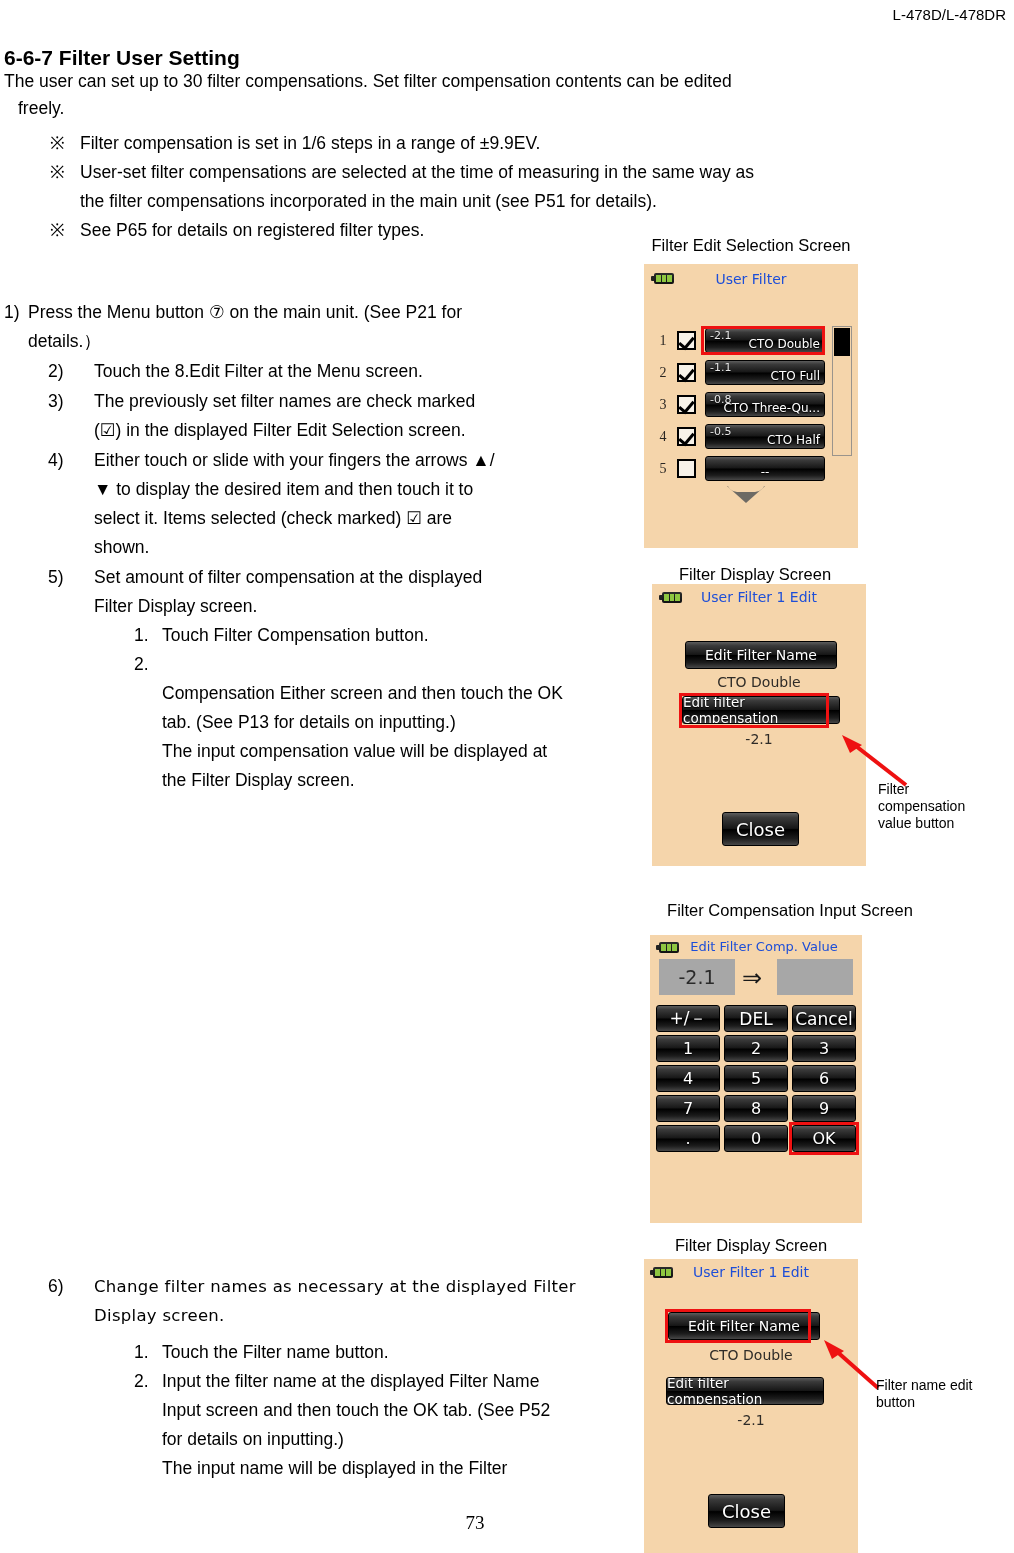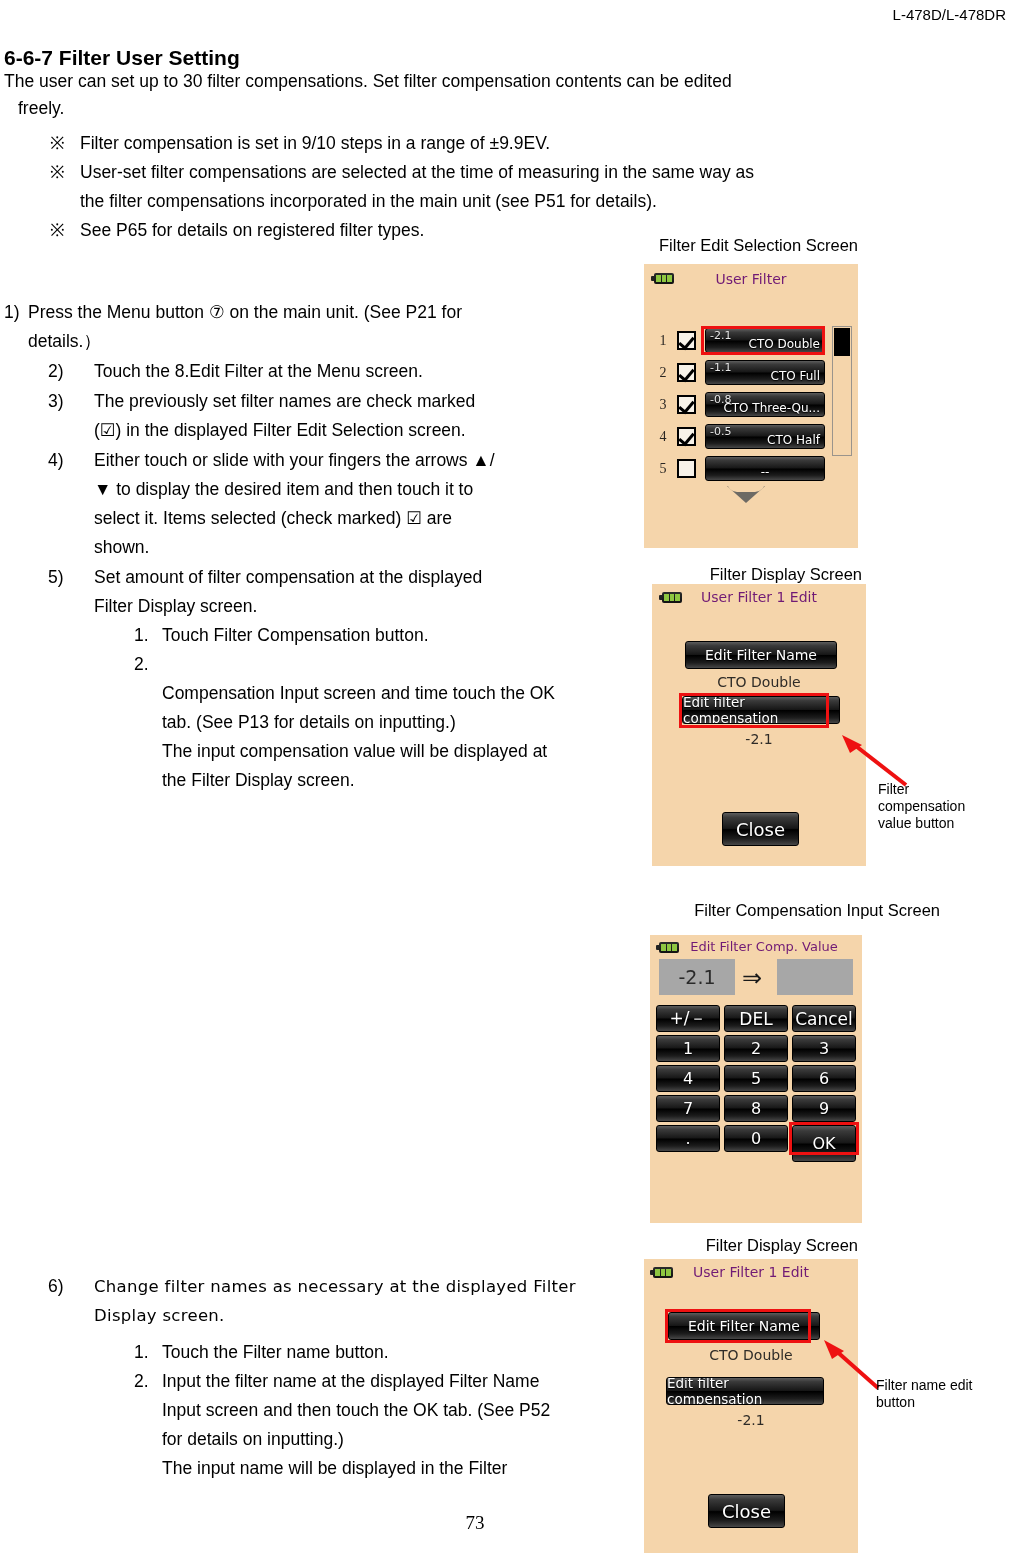--- a/index.html
+++ b/index.html
@@ -81,34 +81,34 @@
   .page-num {
     top: 1512px; left: 0; width: 950px;
     text-align: center;
     font-family: "Liberation Serif", serif;
     font-size: 19px;
   }
 
   
   .caption {
     font-size: 16.5px;
-    text-align: right;
+    text-align: center;
     white-space: nowrap;
   }
 
   
   .screen {
     background: #f5d5ab;
     position: absolute;
     box-sizing: border-box;
   }
   .screen-title {
     text-align: center;
     font-family: "DejaVu Sans", sans-serif;
-    color: #701a75;
+    color: #1d4ed8;
     font-weight: normal;
   }
   .battery {
     position: absolute;
     width: 20px; height: 11px;
     background: linear-gradient(#2b2b2b,#111);
     border-radius: 2px;
     box-sizing: border-box;
     padding: 2px;
     display: flex; gap: 1px;
@@ -244,21 +244,21 @@
 
 <div class="abs intro">
   <span>The user can set up to 30 filter compensations. Set filter compensation contents can be edited</span>
   <span class="cont">freely.</span>
 </div>
 
 <div class="abs note-list">
   <div class="note-row">
     <span class="note-mark">※</span>
     <span class="note-body">
-      <span>Filter compensation is set in 9/10 steps in a range of  ±9.9EV.</span>
+      <span>Filter compensation is set in 1/6 steps in a range of  ±9.9EV.</span>
     </span>
   </div>
   <div class="note-row">
     <span class="note-mark">※</span>
     <span class="note-body">
       <span>User-set filter compensations are selected at the time of measuring in the same way as</span>
       <span class="ind">the filter compensations incorporated in the main unit (see P51 for details).</span>
     </span>
   </div>
   <div class="note-row">
@@ -311,21 +311,21 @@
 
         <span class="subsub-list" style="display:block;">
           <span class="subsub-row">
             <span class="subsub-num">1.</span>
             <span class="subsub-txt">Touch Filter Compensation button.</span>
           </span>
           <span class="subsub-row">
             <span class="subsub-num">2.</span>
             <span class="subsub-txt">
               <br>
-              <span>Compensation Input screen and time touch the OK</span><br>
+              <span>Compensation Either screen and then touch the OK</span><br>
               <span>tab. (See P13 for details on inputting.)</span><br>
               <span>The input compensation value will be displayed at</span><br>
               <span>the Filter Display screen.</span>
             </span>
           </span>
         </span>
       </span>
     </div>
   </div>
 </div>
@@ -485,21 +485,21 @@
   <div class="gbtn" style="position:absolute; left:6px;   top:130px; width:64px; height:27px; font-size:16px;">4</div>
   <div class="gbtn" style="position:absolute; left:74px;  top:130px; width:64px; height:27px; font-size:16px;">5</div>
   <div class="gbtn" style="position:absolute; left:142px; top:130px; width:64px; height:27px; font-size:16px;">6</div>
 
   <div class="gbtn" style="position:absolute; left:6px;   top:160px; width:64px; height:27px; font-size:16px;">7</div>
   <div class="gbtn" style="position:absolute; left:74px;  top:160px; width:64px; height:27px; font-size:16px;">8</div>
   <div class="gbtn" style="position:absolute; left:142px; top:160px; width:64px; height:27px; font-size:16px;">9</div>
 
   <div class="gbtn" style="position:absolute; left:6px;   top:190px; width:64px; height:27px; font-size:16px;">.</div>
   <div class="gbtn" style="position:absolute; left:74px;  top:190px; width:64px; height:27px; font-size:16px;">0</div>
-  <div class="gbtn" style="position:absolute; left:142px; top:190px; width:64px; height:37px; font-size:16px;">OK</div>
+  <div class="gbtn" style="position:absolute; left:142px; top:190px; width:64px; height:27px; font-size:16px;">OK</div>
   <div class="redbox" style="left:139px; top:187px; width:70px; height:33px;"></div>
 </div>
 
 <div class="abs caption" style="top:1236px; left:644px; width:214px;">Filter Display Screen</div>
 
 <div class="screen" style="left:644px; top:1259px; width:214px; height:294px;">
 
   <div class="battery" style="left:9px; top:8px;">
     <i></i>
       <i></i>

